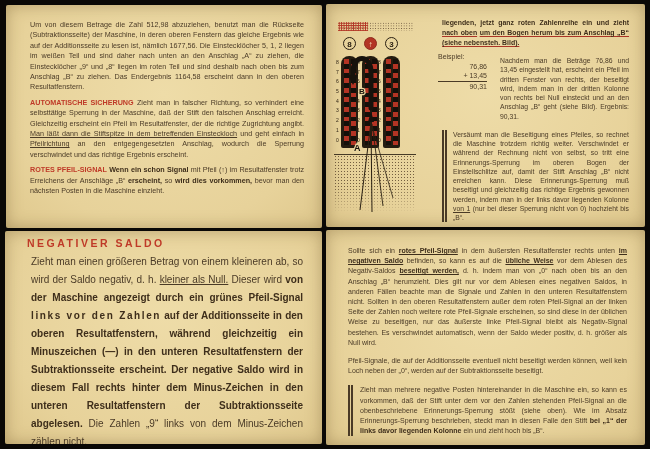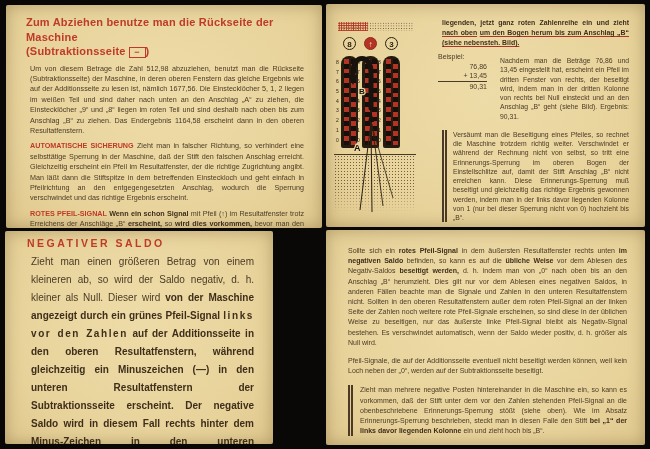--- a/index.html
+++ b/index.html
@@ -9,30 +9,30 @@
     font-family:"Liberation Sans","DejaVu Sans",sans-serif;
   }
   .page{
     position:absolute;box-sizing:border-box;color:#4a3a26;border-radius:2px;
     background:radial-gradient(ellipse at 50% 40%, #eedca8 0%, #e7d29a 70%, #dfc88d 100%);
     box-shadow:inset 0 0 16px rgba(90,66,30,.35);
     overflow:hidden;
   }
   .page-tl{left:6px;top:5px;width:316px;height:223px;padding:10px 14px 0 20px;}
   .page-tr{left:326px;top:4px;width:319px;height:223px;padding:10px 12px 0 0;}
-  .page-bl{left:5px;top:231px;width:268px;height:213px;padding:6px 15px 0 22px;}
+  .page-bl{left:5px;top:231px;width:317px;height:213px;padding:6px 15px 0 22px;}
   .page-br{left:326px;top:230px;width:319px;height:215px;padding:12px 14px 0 18px;}
 
   .title{color:#bf3a28;font-weight:700;font-size:11px;line-height:14.5px;letter-spacing:.2px;}
   .minusbox{display:inline-block;border:1.2px solid #bf3a28;width:15px;height:9px;line-height:8px;
     text-align:center;font-size:9px;vertical-align:0px;margin-left:3px;}
   p{margin:4px;}
   .bp{font-size:7.2px;line-height:10.4px;text-align:justify;margin-top:5px;}
   .b{font-weight:700;color:#3e2e1b;}
-  .u{text-underline-offset:1px;}
+  .u{text-decoration:underline;text-underline-offset:1px;}
   .r{color:#bf3a28;font-weight:700;}
   .ur{text-decoration:underline;text-decoration-color:#ab3526;text-underline-offset:1px;}
   .ls{letter-spacing:1.6px;}
 
   
   .trtext{margin-left:112px;margin-right:0;}
   .cont{font-size:6.9px;line-height:10px;font-weight:700;color:#3e2e1b;text-align:justify;}
   .exrow{display:flex;margin-top:4px;}
   .exnum{width:58px;flex:0 0 58px;font-size:7px;line-height:9.5px;padding-right:9px;box-sizing:border-box;}
   .exlabel{text-align:left;}
@@ -84,24 +84,20 @@
 
   
   .bp-br{font-size:7px;line-height:10.2px;text-align:justify;}
   .gap8{margin-top:8px;} .gap9{margin-top:9px;}
   .barred2{border-left:5px double #4a3a26;padding-left:7px;}
 </style>
 </head>
 <body>
 
 <div class="page page-tl">
-  <div class="title">
-    <div>Zum Abziehen benutze man die Rückseite der Maschine</div>
-    <div><span>(Subtraktionsseite</span><span class="minusbox">−</span><span>)</span></div>
-  </div>
   <p class="bp"><span>Um von diesem Betrage die Zahl 512,98 abzuziehen, benutzt man die Rückseite (Subtraktionsseite) der Maschine, in deren oberen Fenstern das gleiche Ergebnis wie auf der Additionsseite zu lesen ist, nämlich 1677,56. Die Einstecklöcher 5, 1, 2 liegen im weißen Teil und sind daher nach unten an den Anschlag „A“ zu ziehen, die Einstecklöcher „9“ und „8“ liegen im roten Teil und sind deshalb nach oben bis zum Anschlag „B“ zu ziehen. Das Endergebnis 1164,58 erscheint dann in den oberen Resultatfenstern.</span></p>
   <p class="bp"><span class="r">AUTOMATISCHE SICHERUNG</span><span>  Zieht man in falscher Richtung, so verhindert eine selbsttätige Sperrung in der Maschine, daß der Stift den falschen Anschlag erreicht. Gleichzeitig erscheint ein Pfeil im Resultatfenster, der die richtige Zugrichtung angibt. </span><span class="u">Man läßt dann die Stiftspitze in dem betreffenden Einsteckloch</span><span> und geht einfach in </span><span class="u">Pfeilrichtung</span><span> an den entgegengesetzten Anschlag, wodurch die Sperrung verschwindet und das richtige Ergebnis erscheint.</span></p>
   <p class="bp"><span class="r">ROTES PFEIL-SIGNAL</span><span>  </span><span class="b">Wenn ein schon Signal</span><span> mit Pfeil (↑) im Resultatfenster trotz Erreichens der Anschläge „B“ </span><span class="b">erscheint,</span><span> so </span><span class="b">wird dies vorkommen,</span><span> bevor man den nächsten Posten in die Maschine einzieht. </span></p>
 </div>
 
 <div class="page page-tr">
 
   <div class="diagram">
     <div class="stipbar"></div>
     <div class="stipred"></div>

